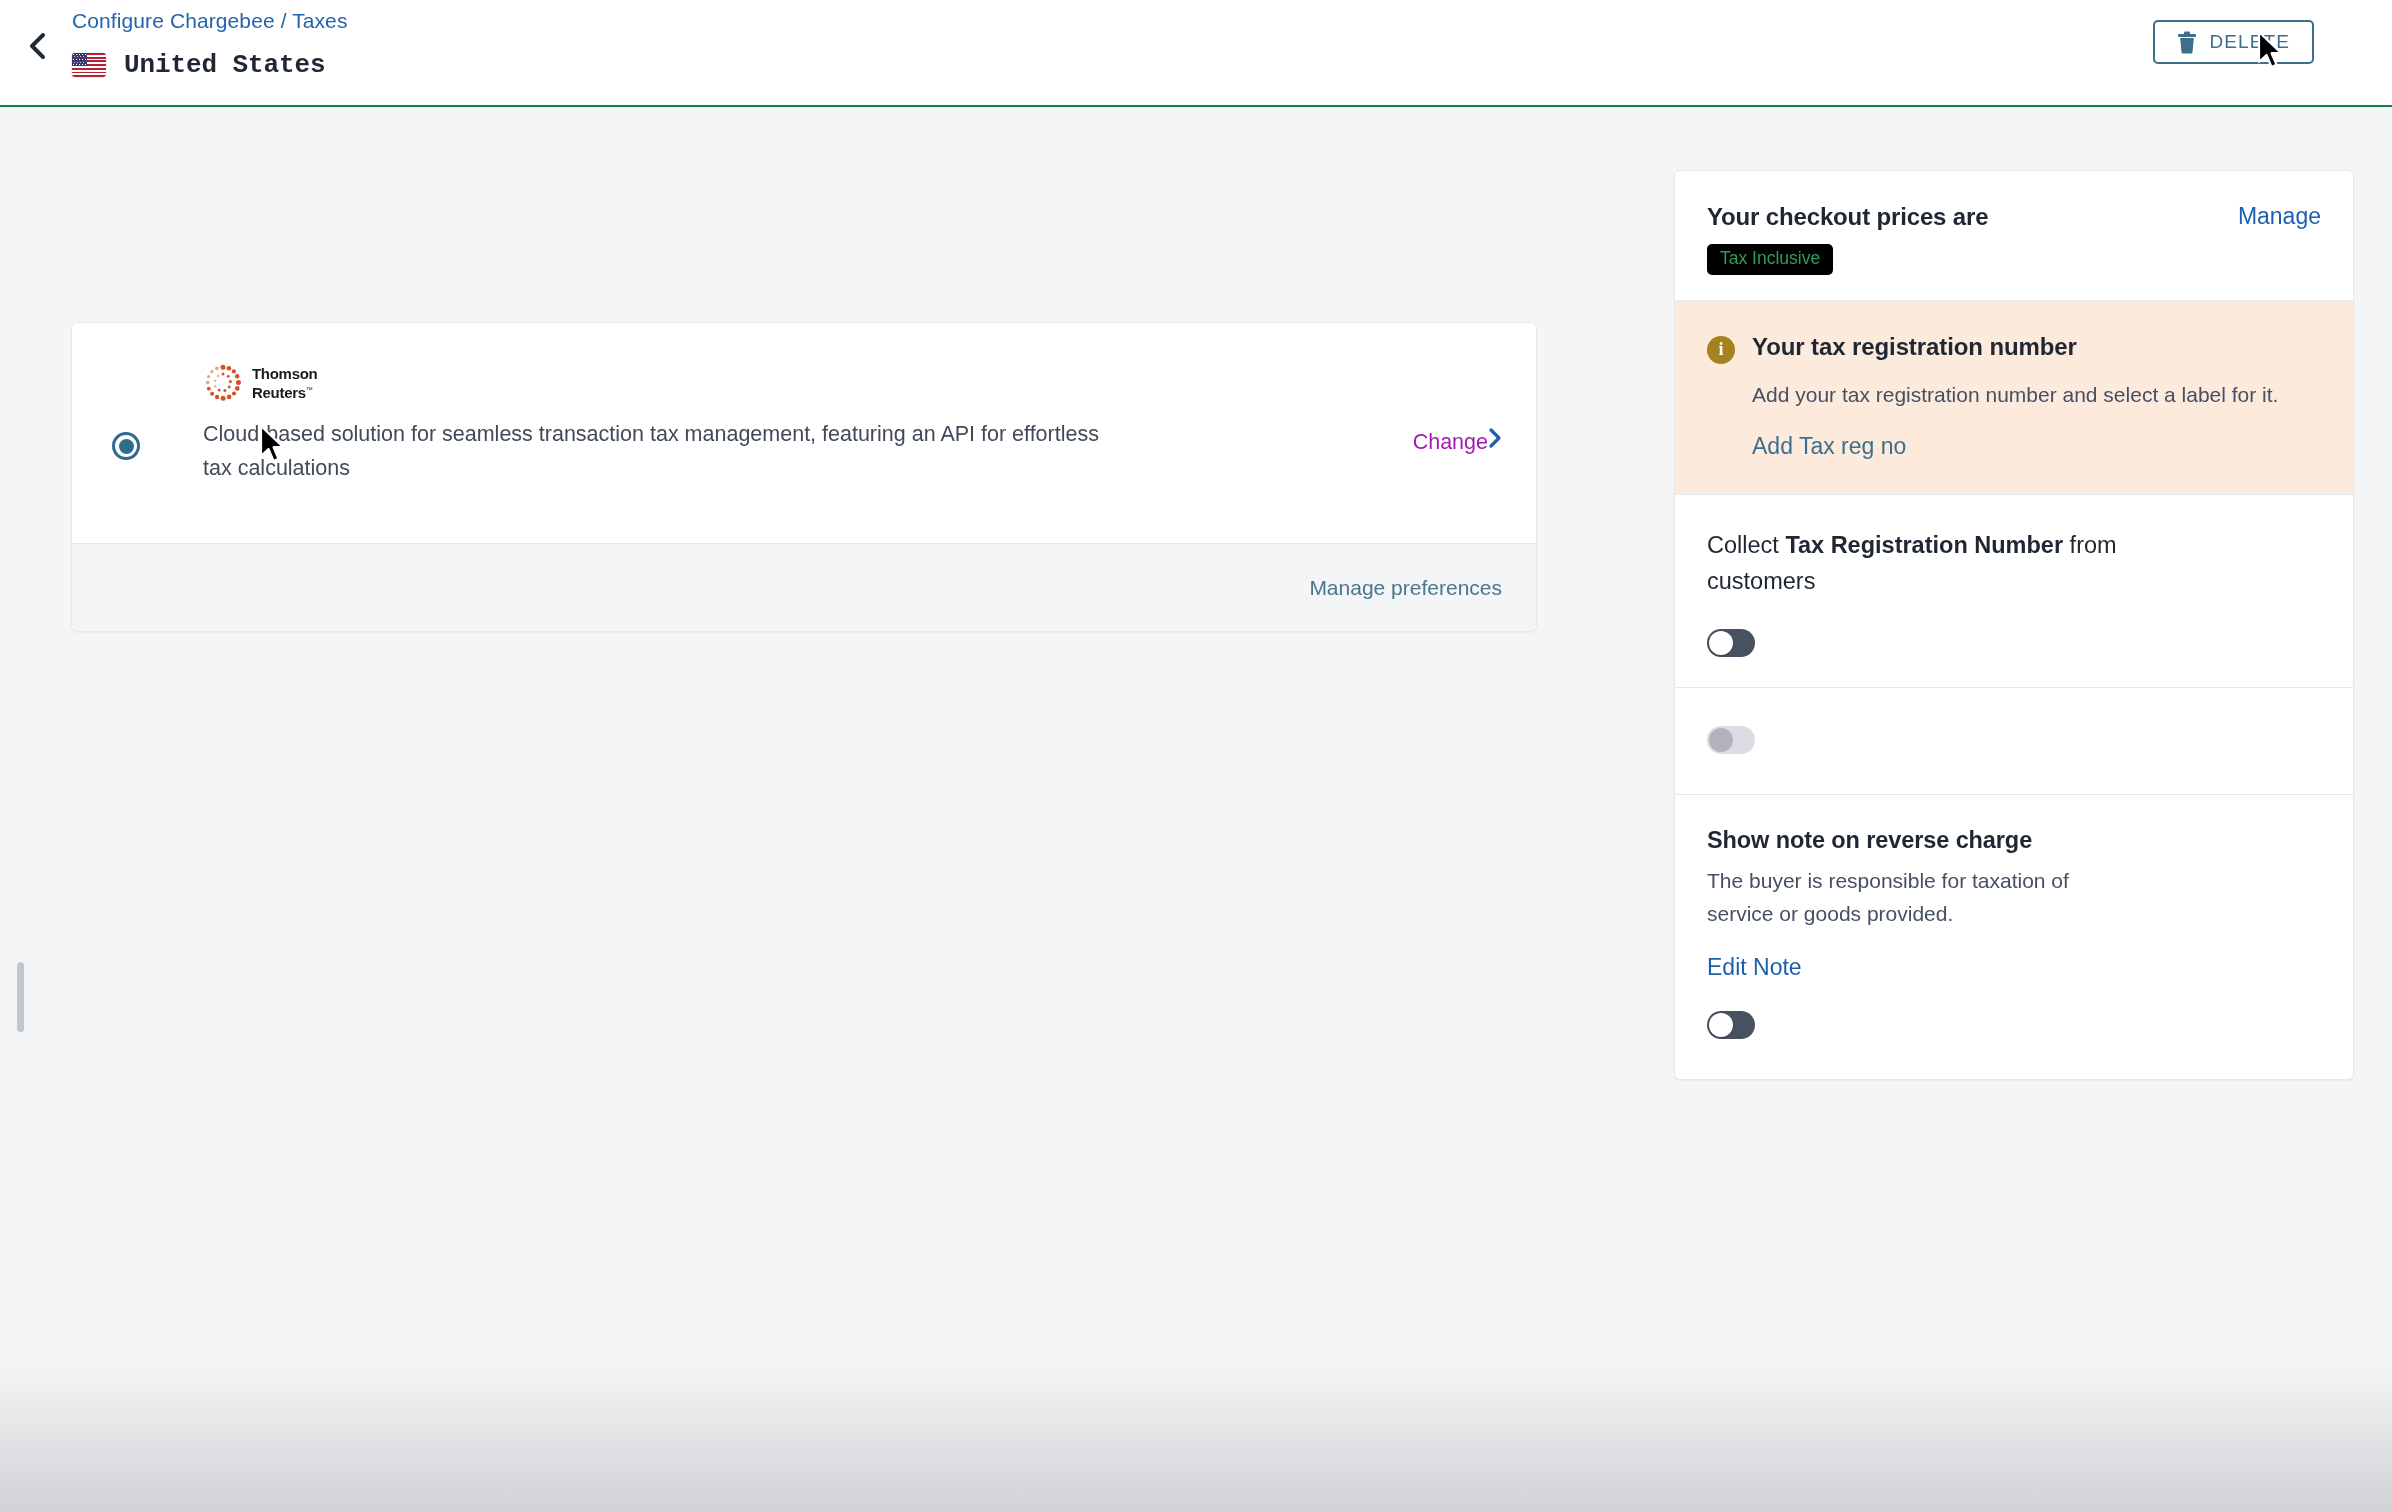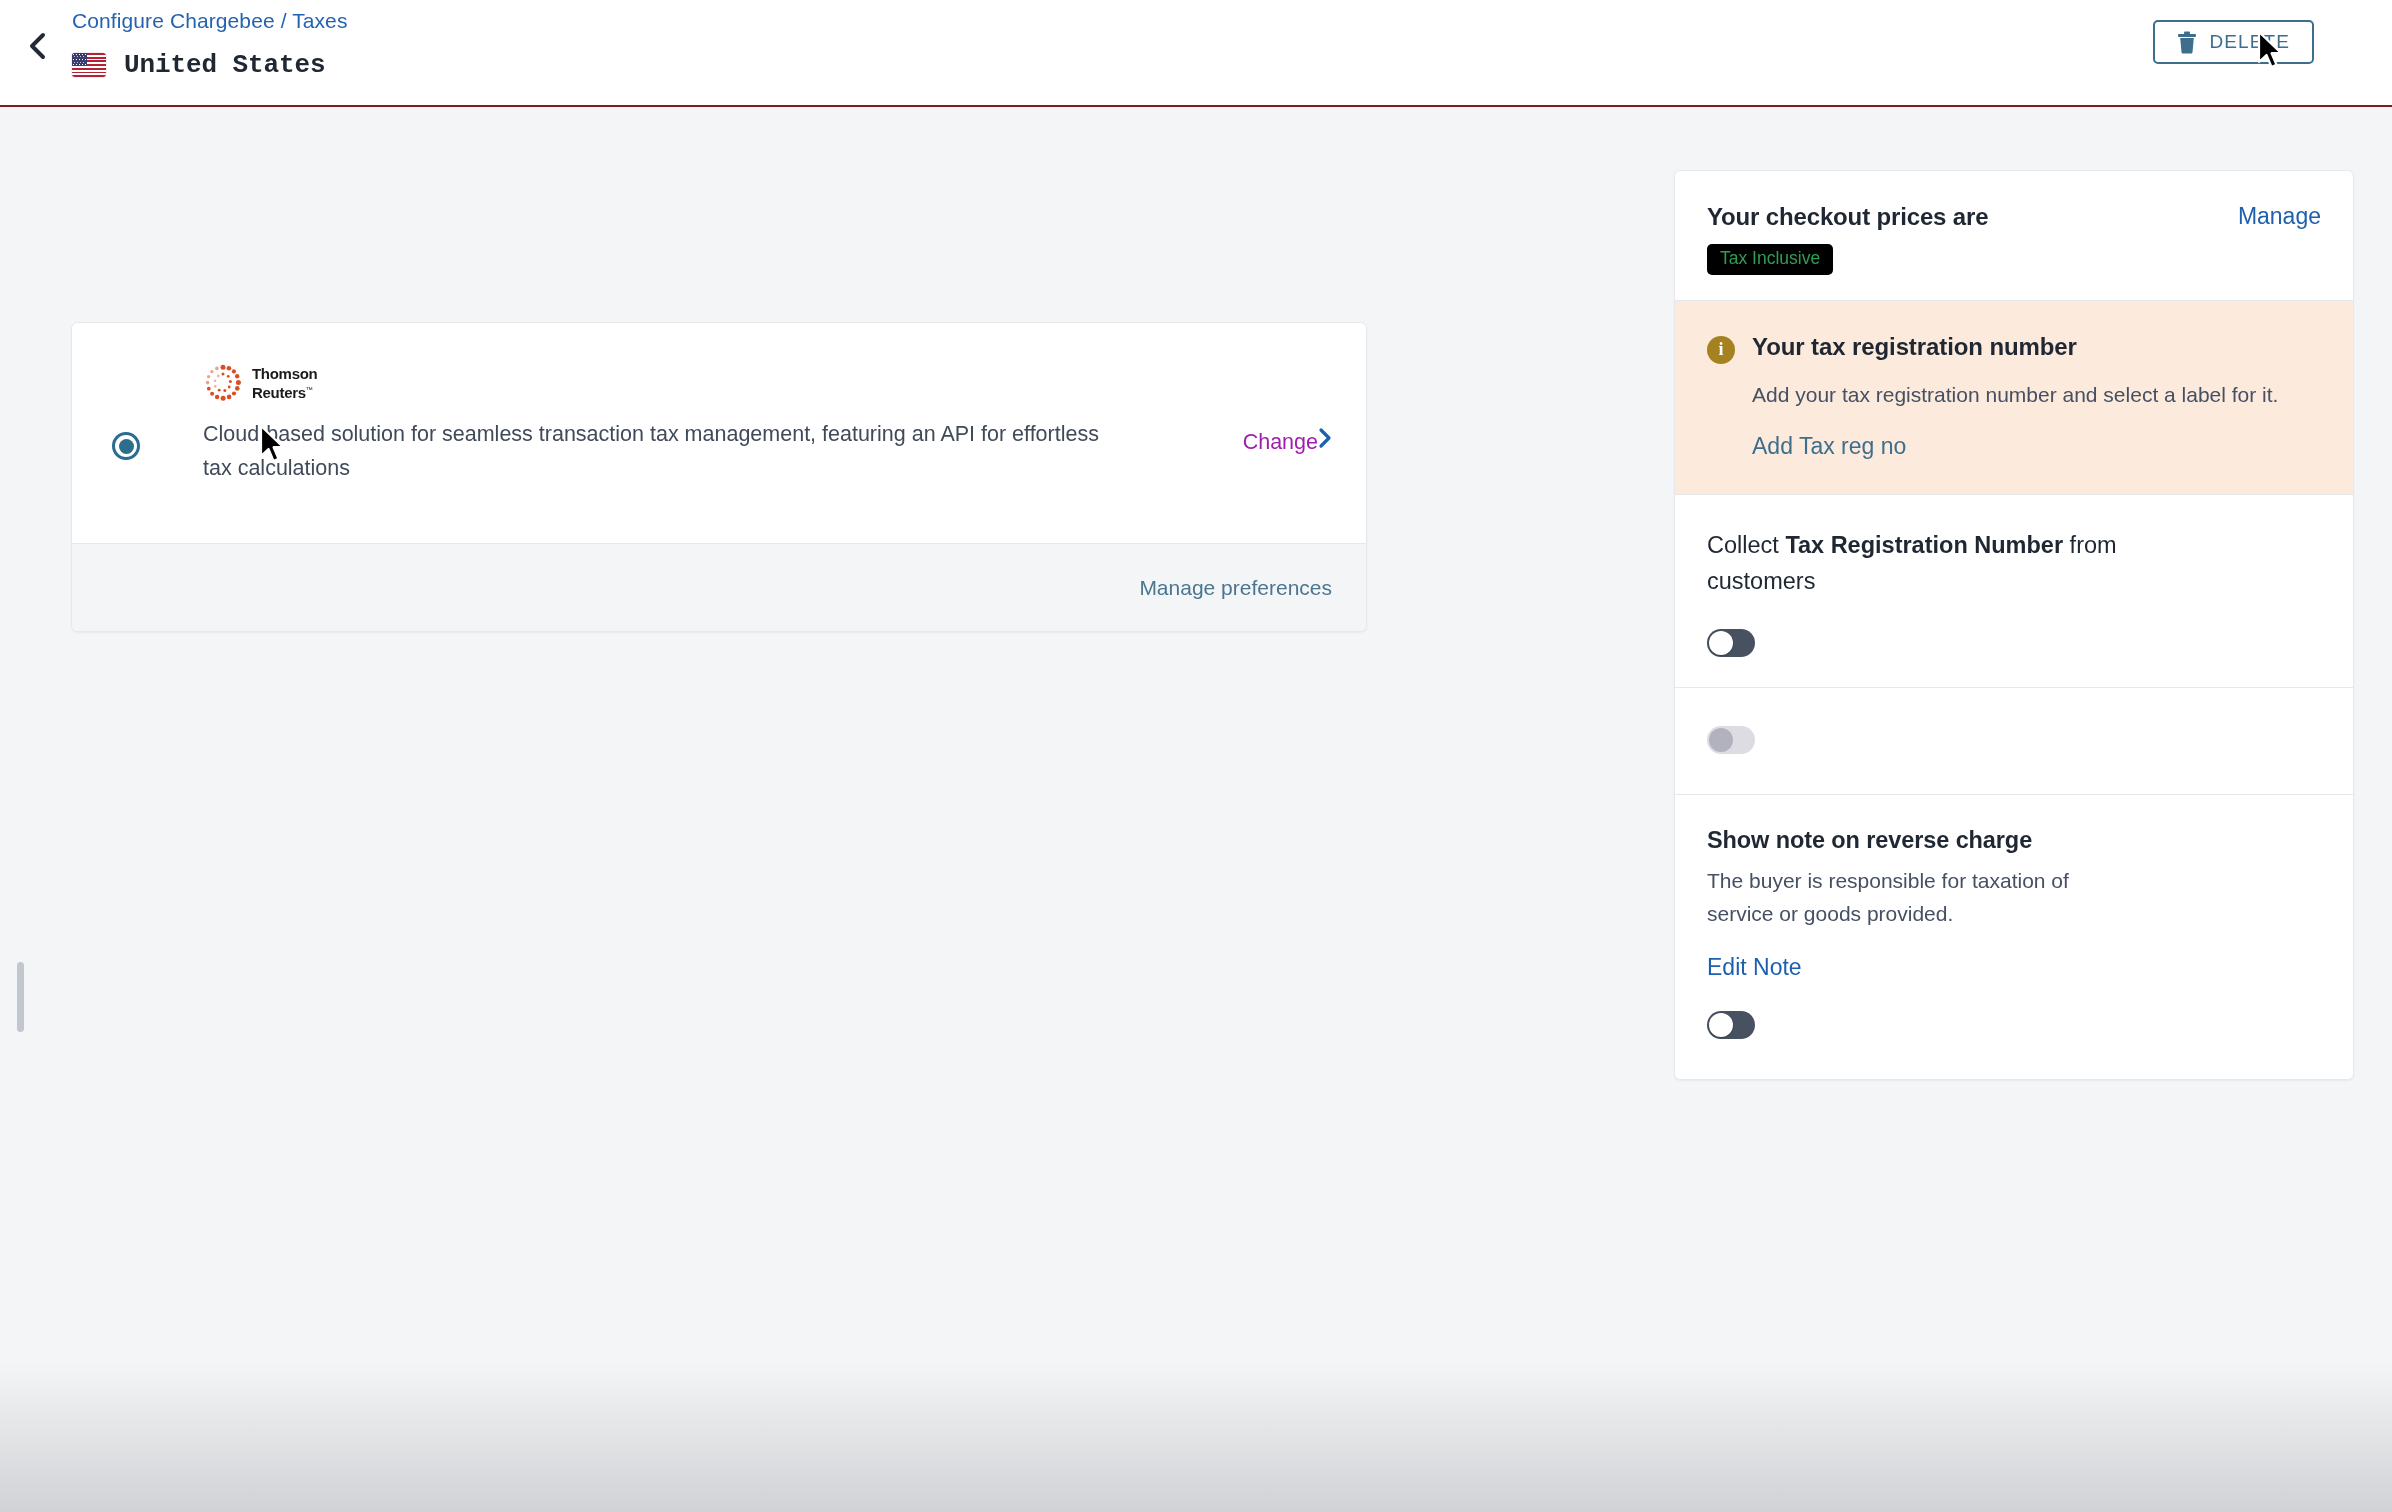--- a/index.html
+++ b/index.html
@@ -16,21 +16,21 @@
     position: relative;
   }
 
   
   .header {
     position: absolute;
     left: 0; top: 0;
     width: 2392px;
     height: 107px;
     background: #ffffff;
-    border-bottom: 2px solid #7f1d1d;
+    border-bottom: 2px solid #15803d;
     box-sizing: border-box;
   }
   .back-chevron {
     position: absolute;
     left: 20px; top: 28px;
     width: 36px; height: 36px;
     display: flex; align-items: center; justify-content: center;
     cursor: pointer;
   }
   .back-chevron svg { display: block; }
@@ -157,21 +157,21 @@
     width: 7px; height: 70px;
     border-radius: 4px;
     background: #c2c6cf;
     cursor: col-resize;
   }
 
   
   .provider-card {
     position: absolute;
     left: 71px; top: 215px;
-    width: 1296px;
+    width: 1466px;
     background: #ffffff;
     border: 1px solid #e6e8eb;
     border-radius: 7px;
     box-shadow: 0 1px 2px rgba(20,25,35,0.05);
     box-sizing: border-box;
     overflow: hidden;
   }
   .provider-body {
     position: relative;
     padding: 40px 34px 58px 34px;

